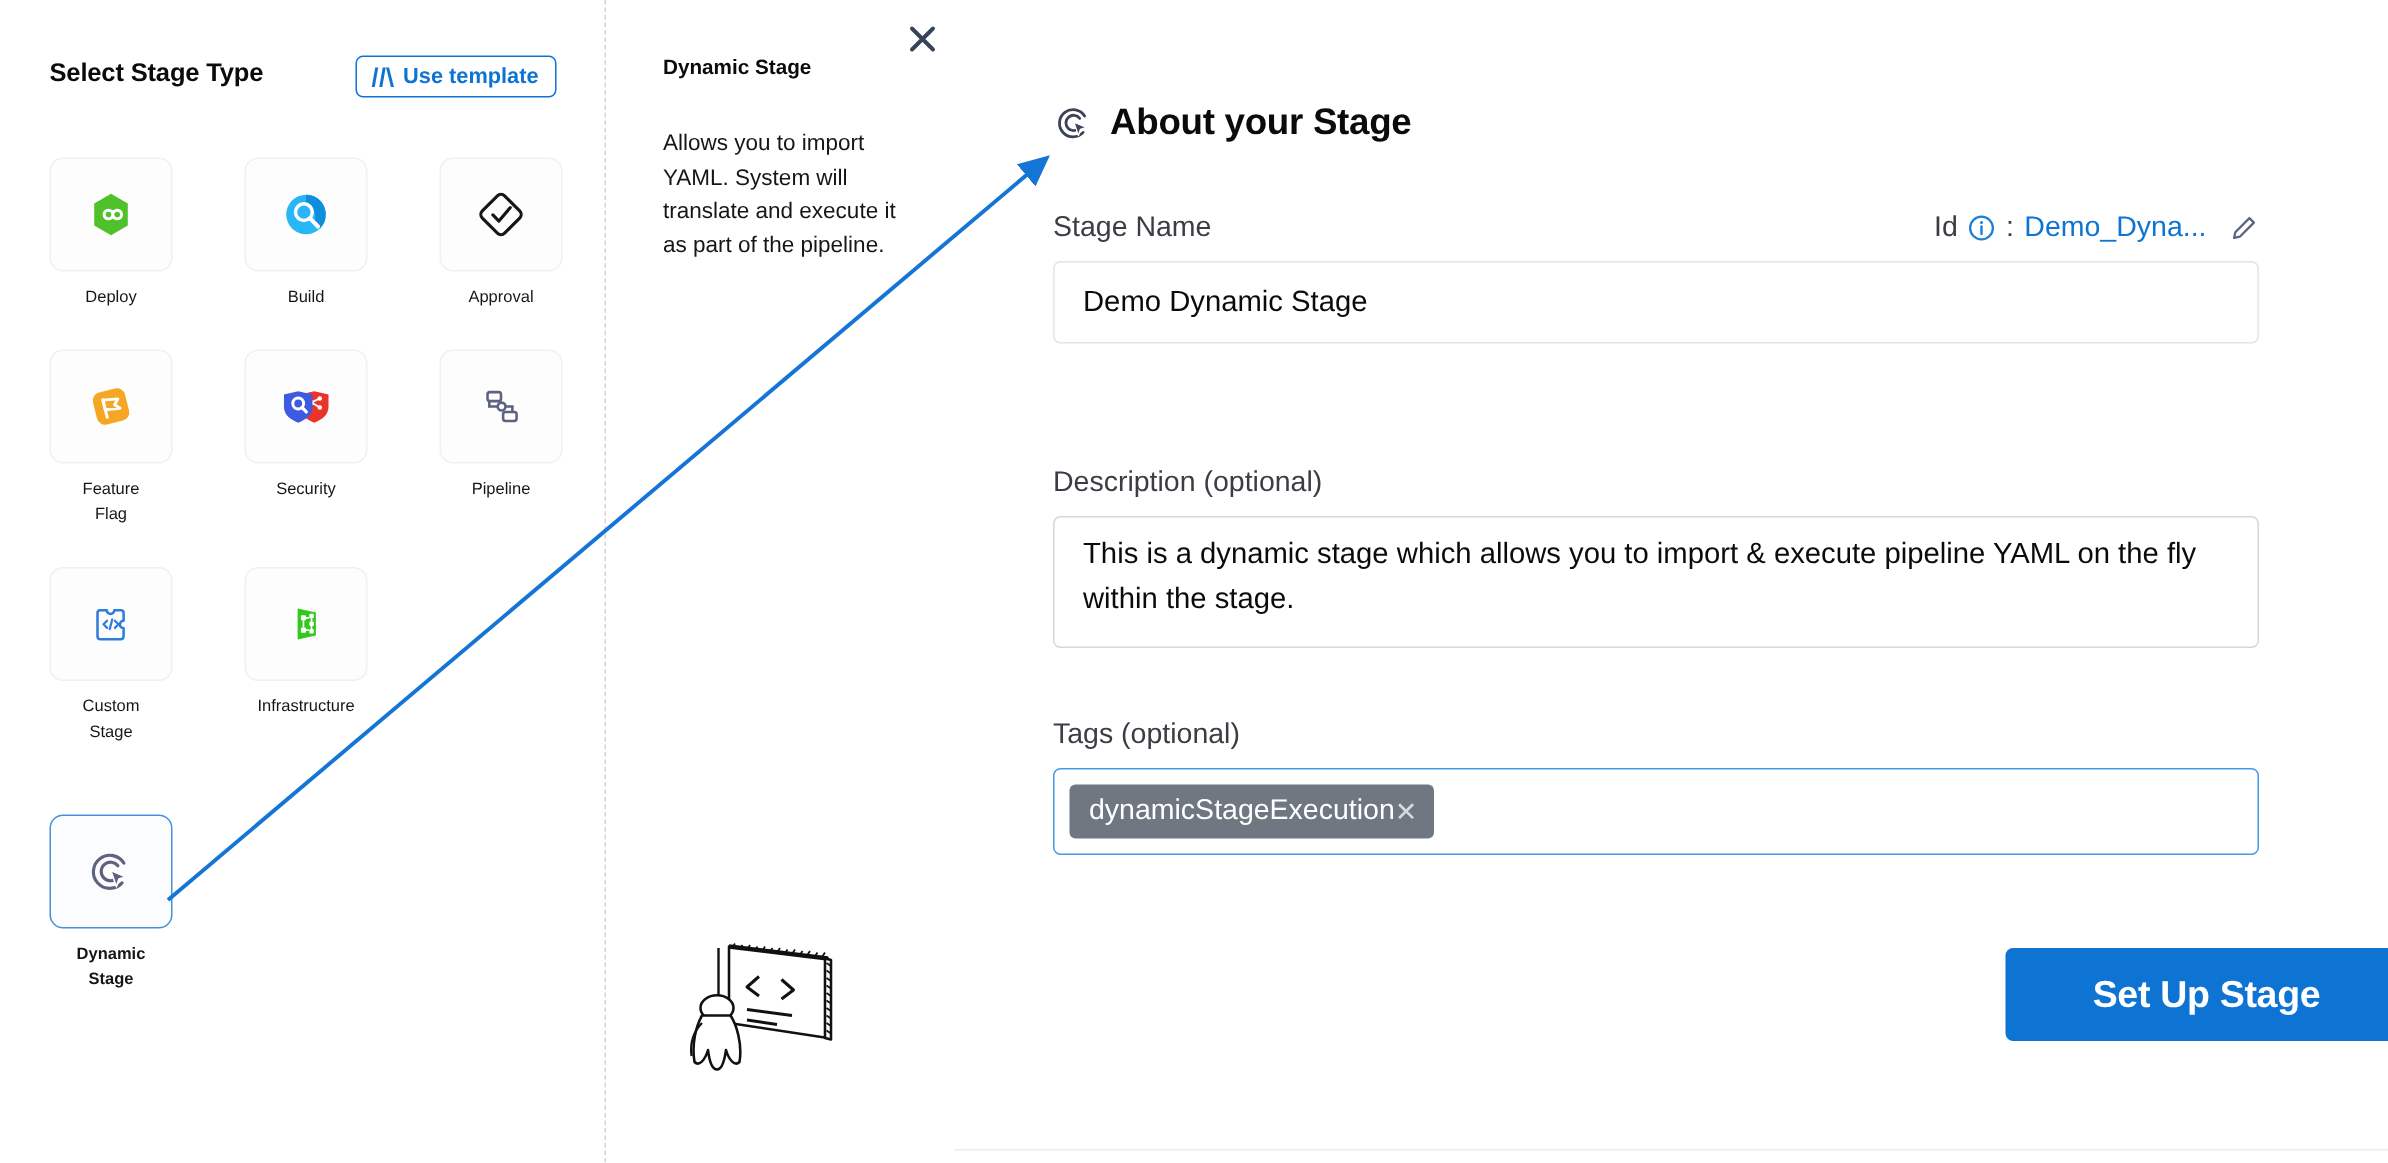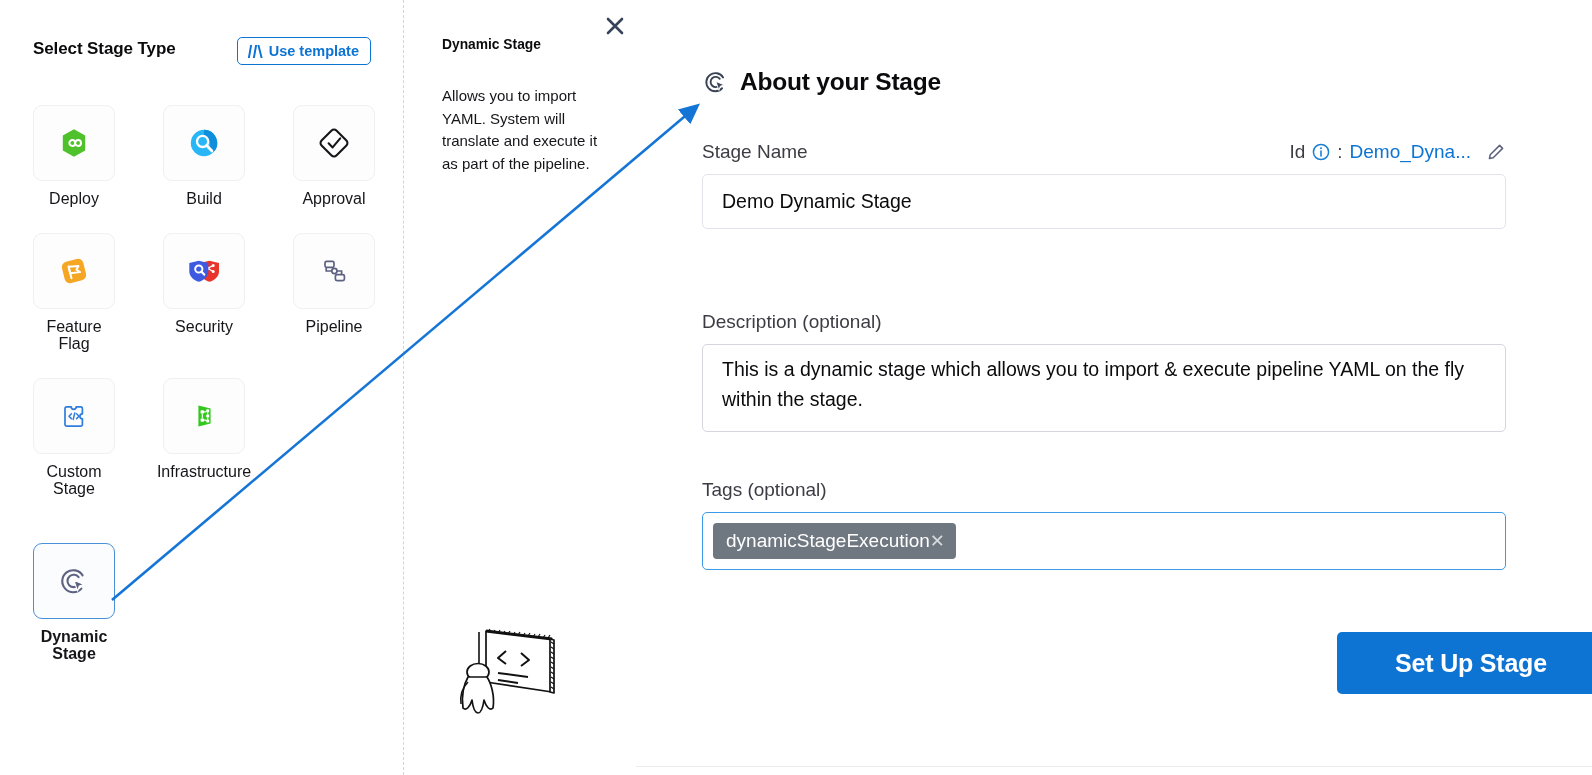--- a/index.html
+++ b/index.html
@@ -40,21 +40,21 @@
   .card-cell{width:82px;display:flex;flex-direction:column;align-items:center;}
   .card{
     width:82px;height:76px;box-sizing:border-box;
     background:#fdfdfe;border:1px solid #f0f0f3;border-radius:9px;
     display:flex;align-items:center;justify-content:center;
     cursor:pointer;
   }
   .card.selected{border:1.6px solid #4a90d9;background:#fbfcfe;}
   .card-label{
     margin-top:9px;text-align:center;
-    font-size:16px;line-height:17px;color:#16161a;
+    font-size:11px;line-height:17px;color:#16161a;
   }
   .card-cell.selected .card-label{font-weight:bold;}
   .row-last{margin-top:46px;}
 
   
   .ico{width:34px;height:34px;display:block;}
 
   
   .vdivider{
     position:absolute;left:403px;top:0;width:0;height:775px;

